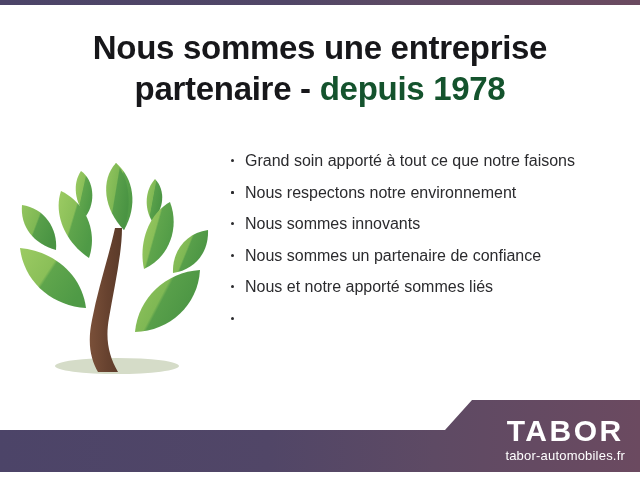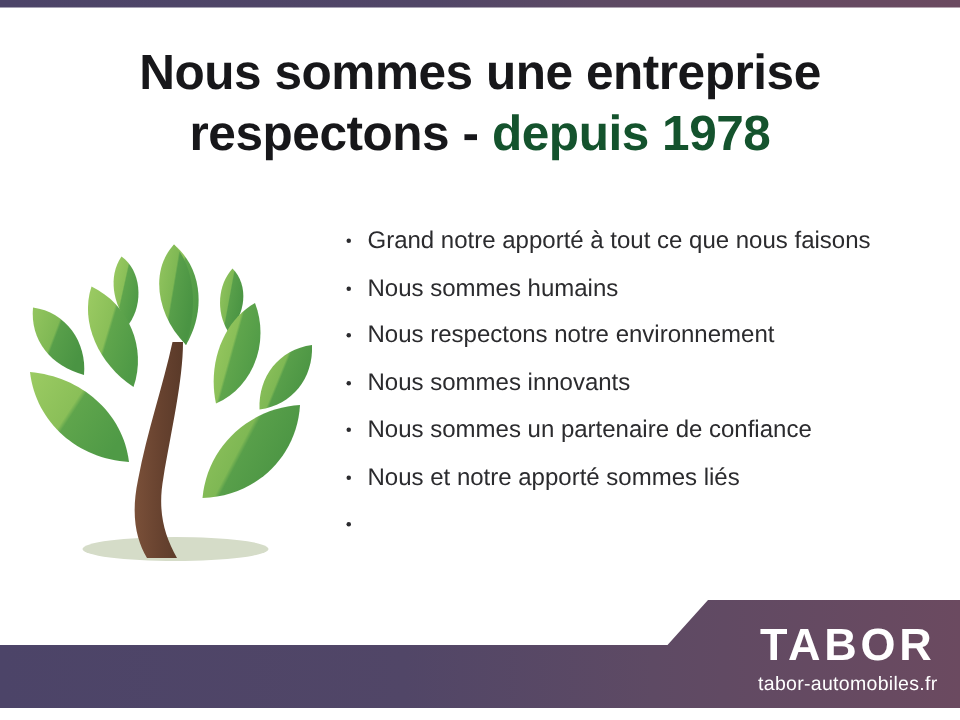--- a/index.html
+++ b/index.html
@@ -138,21 +138,21 @@
 </head>
 <body>
 
 <div class="slide">
 
   <div class="top-strip"></div>
 
   <div class="headline">
     <span class="line">Nous sommes une entreprise</span>
     <span class="line">
-      <span>respectons -</span><span class="spacer"></span><span class="accent">depuis 1978</span>
+      <span>partenaire -</span><span class="spacer"></span><span class="accent">depuis 1978</span>
     </span>
   </div>
 
   <div class="tree-art">
     <svg viewBox="0 0 210 240" xmlns="http://www.w3.org/2000/svg">
       <defs>
         <linearGradient id="leafA" x1="0" y1="0" x2="1" y2="0.6">
           <stop offset="0%" stop-color="#9ccb63"></stop>
           <stop offset="48%" stop-color="#8abf58"></stop>
           <stop offset="52%" stop-color="#5fa54c"></stop>
@@ -191,25 +191,24 @@
 
         <path fill="url(#leafA)" d="M8 100 C 42 103, 70 127, 74 160 C 40 158, 12 134, 8 100 Z"></path>
         <path fill="url(#leafB)" d="M188 122 C 186 157, 158 183, 123 184 C 126 150, 154 124, 188 122 Z"></path>
       </g>
     </svg>
   </div>
 
   <ul class="bullets">
     <li>
       <span class="dot"></span>
-      <span>Grand notre apporté à tout ce que nous faisons</span>
-    </li>
-    <li>
-      <span class="dot"></span>
-      <span>Nous sommes humains</span>
+      <span>Grand soin apporté à tout ce que notre faisons</span>
+    </li>
+    <li>
+      <span class="dot"></span>
     </li>
     <li>
       <span class="dot"></span>
       <span>Nous respectons notre environnement</span>
     </li>
     <li>
       <span class="dot"></span>
       <span>Nous sommes innovants</span>
     </li>
     <li>

